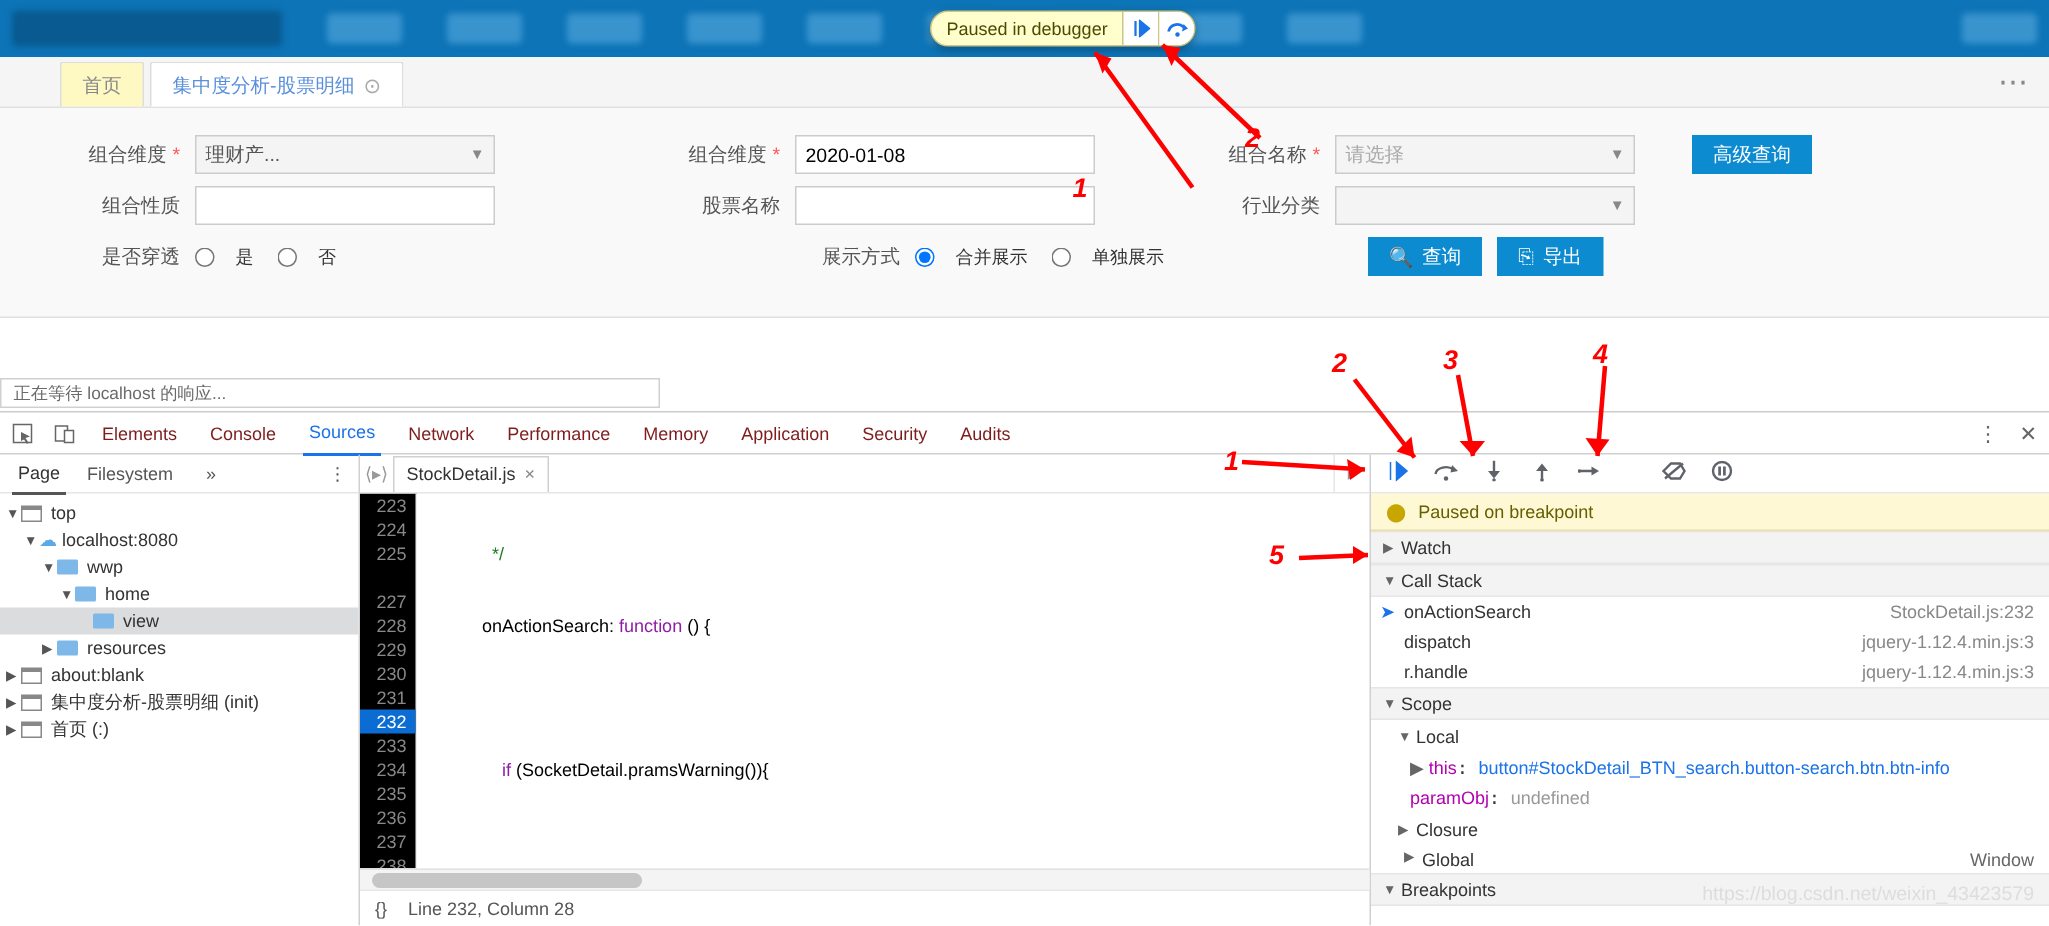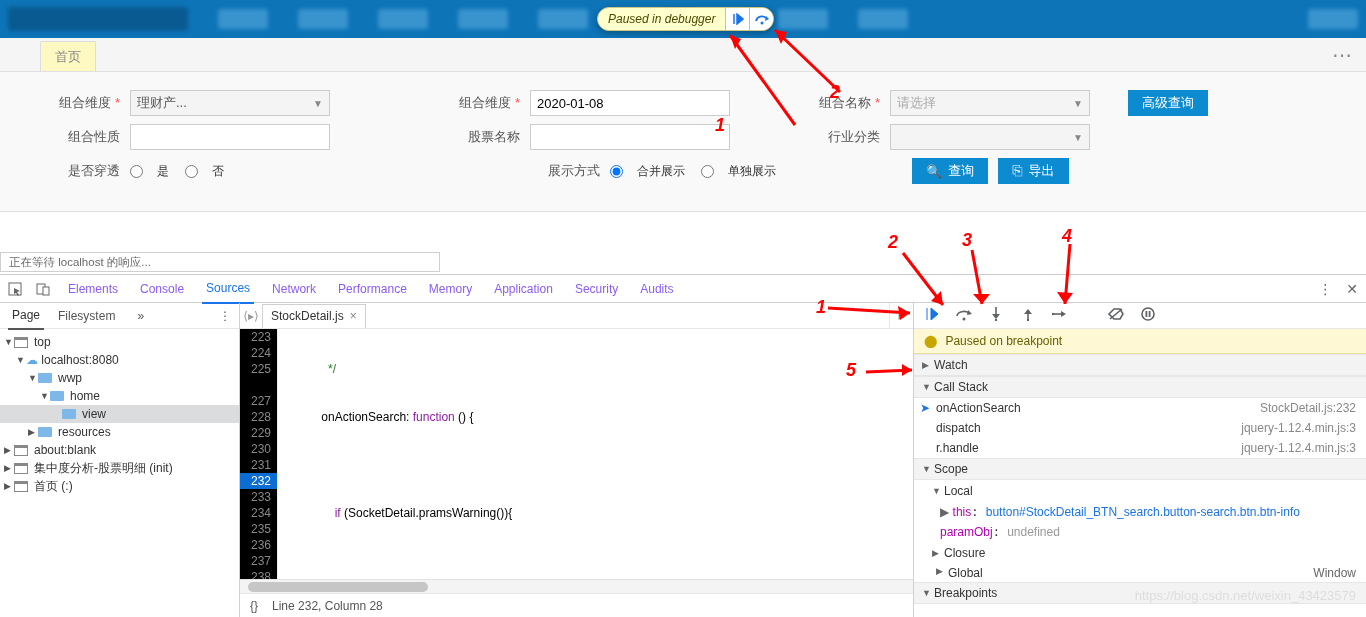--- a/index.html
+++ b/index.html
@@ -3,21 +3,21 @@
 <meta charset="utf-8">
 <style>
 * { margin: 0; padding: 0; box-sizing: border-box; font-family: "Microsoft YaHei", Arial, sans-serif; }
 body { width: 1366px; height: 617px; overflow: hidden; background: #fff; font-size: 12px; color: #333; }
 
 .top-banner { height: 38px; background: #0d74b7; display: flex; align-items: center; padding: 0 8px; gap: 30px; }
 .logo-blur { width: 180px; height: 24px; background: #085a90; border-radius: 3px; filter: blur(2px); }
 .nav-blur { width: 50px; height: 20px; background: #3994ce; border-radius: 3px; filter: blur(2px); }
 .nav-blur2 { width: 50px; height: 20px; background: #3994ce; border-radius: 3px; filter: blur(2px); margin-left: auto; }
 
-.debug-pill { position: absolute; left: 597px; top: 7px; display: flex; align-items: center; background: #ffffce; border: 1px solid #ccc583; border-radius: 12px; height: 24px; box-shadow: 0 2px 6px rgba(0,0,0,.3); z-index: 100; font-style: italic; }
+.debug-pill { position: absolute; left: 620px; top: 7px; display: flex; align-items: center; background: #ffffce; border: 1px solid #ccc583; border-radius: 12px; height: 24px; box-shadow: 0 2px 6px rgba(0,0,0,.3); z-index: 100; }
 .debug-pill span { padding: 0 10px; font-size: 12px; color: #4b4b00; }
 .debug-pill .db-ctrl { height: 22px; width: 24px; background: #fff; border-left: 1px solid #ccc583; display: flex; align-items: center; justify-content: center; cursor: pointer; }
 .debug-pill .db-ctrl:last-child { border-radius: 0 12px 12px 0; }
 
 .tabs-row { height: 34px; background: #f5f5f5; border-bottom: 1px solid #e0e0e0; display: flex; align-items: flex-end; padding-left: 40px; }
 .tab { height: 30px; padding: 0 14px; border: 1px solid #ddd; border-bottom: none; background: #fff; display: flex; align-items: center; margin-right: 4px; font-size: 13px; color: #5a8fdb; border-radius: 2px 2px 0 0; }
 .tab.inactive { color: #888; background: #fef9c3; }
 .tab .close-glyph { margin-left: 6px; color: #aaa; font-size: 14px; }
 .tabs-row .ellipsis { margin-left: auto; margin-right: 14px; font-size: 20px; color: #888; align-self: center; }
 
@@ -31,21 +31,21 @@
 .btn-blue { height: 26px; padding: 0 14px; background: #0d8bd1; color: #fff; border: none; font-size: 13px; cursor: pointer; display: inline-flex; align-items: center; gap: 6px; }
 .radio-lbl { margin-left: 4px; margin-right: 6px; }
 input[type=radio]{ vertical-align: middle; }
 .col-gap { width: 90px; }
 
 .status-bar { position: absolute; left: 0; top: 252px; width: 440px; height: 20px; background: #fff; border: 1px solid #d0d0d0; font-size: 11.5px; color: #6a6a6a; padding: 2px 8px; z-index: 50; }
 
 .devtools { position: absolute; left: 0; right: 0; bottom: 0; top: 274px; display: flex; flex-direction: column; background: #fff; border-top: 1px solid #ccc; }
 .dt-header { height: 28px; border-bottom: 1px solid #d0d0d0; display: flex; align-items: center; padding: 0 8px; gap: 14px; }
 .dt-icon-pick { width: 14px; height: 14px; display: flex; align-items: center; justify-content: center; color: #666; cursor: pointer; }
-.dt-tab { font-size: 12px; color: #8b5cf6; padding: 0 4px; line-height: 28px; cursor: pointer; }
+.dt-tab { font-size: 12px; color: #7f1d1d; padding: 0 4px; line-height: 28px; cursor: pointer; }
 .dt-tab.active { color: #1a73e8; border-bottom: 2px solid #1a73e8; }
 .dt-header .spacer { flex: 1; }
 .dt-header .end-ico { color: #666; cursor: pointer; font-size: 14px; }
 
 .dt-body { flex: 1; display: flex; overflow: hidden; }
 
 .filetree { width: 240px; border-right: 1px solid #d0d0d0; display: flex; flex-direction: column; }
 .filetree-hdr { height: 26px; border-bottom: 1px solid #e6e6e6; display: flex; align-items: center; padding: 0 8px; gap: 10px; }
 .filetree-hdr .ft-tab { font-size: 12px; color: #555; padding: 0 4px; line-height: 26px; cursor: pointer; }
 .filetree-hdr .ft-tab.active { color: #333; border-bottom: 2px solid #555; }
@@ -133,20 +133,24 @@
         <polygon points="11,3 14,6 10,8" fill="#1a73e8"></polygon>
         <circle cx="7" cy="10" r="1.5" fill="#1a73e8"></circle>
       </svg>
   </div>
 </div>
 
 <div class="tabs-row">
   <div class="tab inactive">
       <span>首页</span>
     </div>
+  <div class="tab">
+    <span>集中度分析-股票明细</span>
+    <span class="close-glyph">⊙</span>
+  </div>
   <span class="ellipsis">⋯</span>
 </div>
 
 <div class="form-area">
   <div class="form-row">
     <div class="flabel"><span>组合维度</span><span class="req">*</span></div>
     <div class="finput fcombo">
         <span>理财产...</span>
         <span class="caret">▼</span>
       </div>

